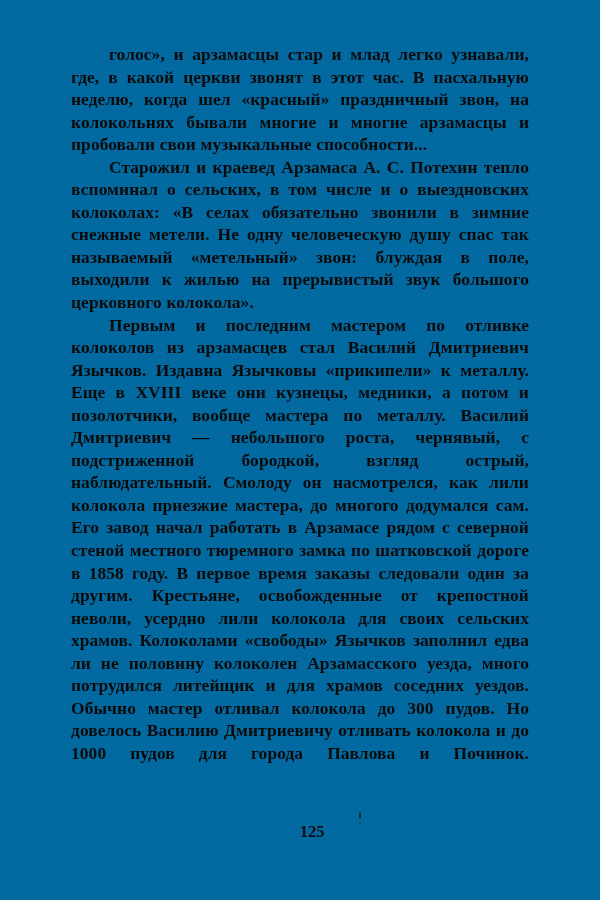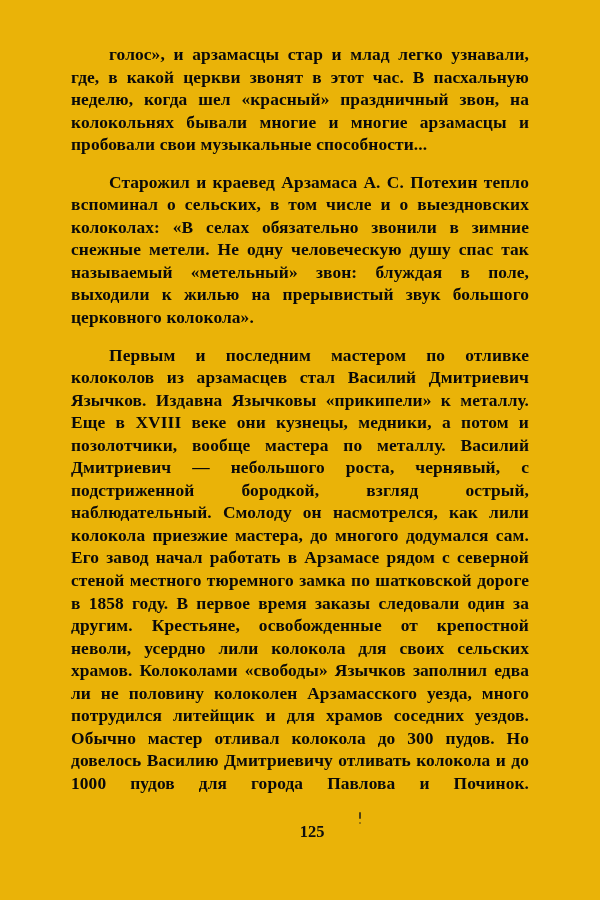--- a/index.html
+++ b/index.html
@@ -5,21 +5,21 @@
 <style>
   html, body {
     margin: 0;
     padding: 0;
     background: #ffffff;
   }
   .page {
     position: relative;
     width: 600px;
     height: 900px;
-    background: #eab308;
+    background: #0369a1;
     overflow: hidden;
     font-family: "Liberation Serif", "DejaVu Serif", serif;
   }
   .text-block {
     position: absolute;
     left: 71px;
     top: 43px;
     width: 458px;
   }
   .para {
@@ -32,21 +32,21 @@
     text-align-last: left;
     text-indent: 38px;
     letter-spacing: 0.1px;
     word-spacing: 0.2px;
     -webkit-font-smoothing: none;
   }
   .para.last-justified {
     text-align-last: justify;
   }
   .para + .para {
-    margin-top: 15px;
+    margin-top: 0;
   }
   .page-number {
     position: absolute;
     left: 0;
     top: 822px;
     width: 600px;
     text-align: center;
     font-size: 16.5px;
     font-weight: bold;
     color: #0f0f0f;

